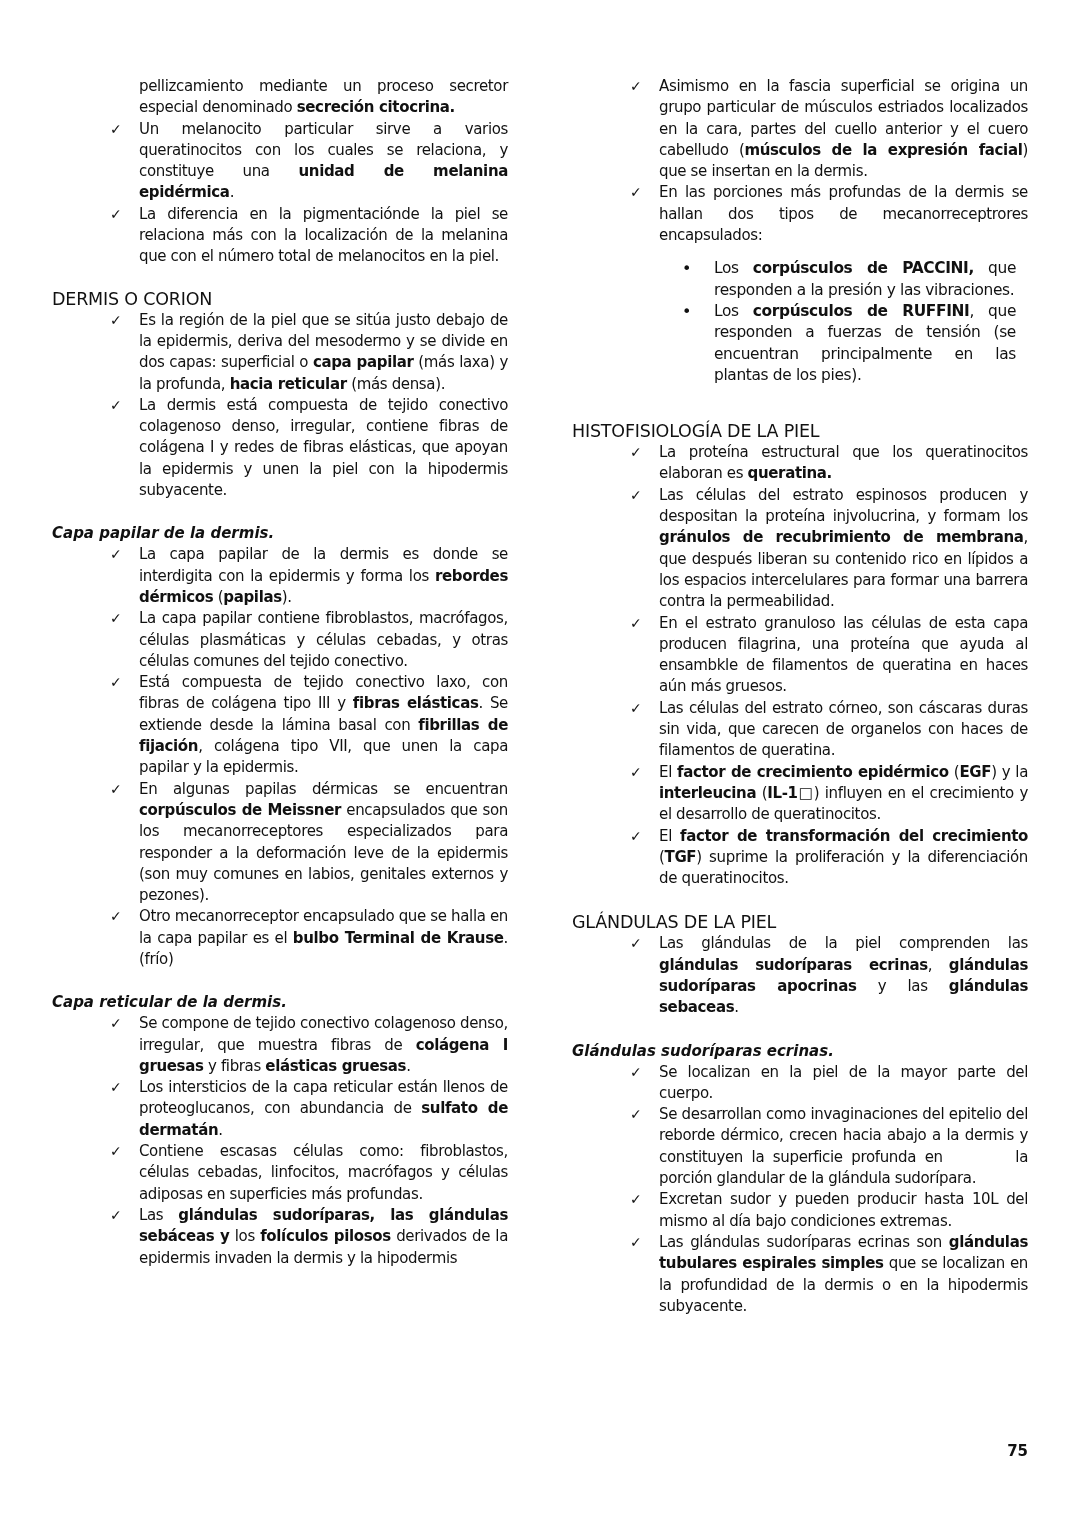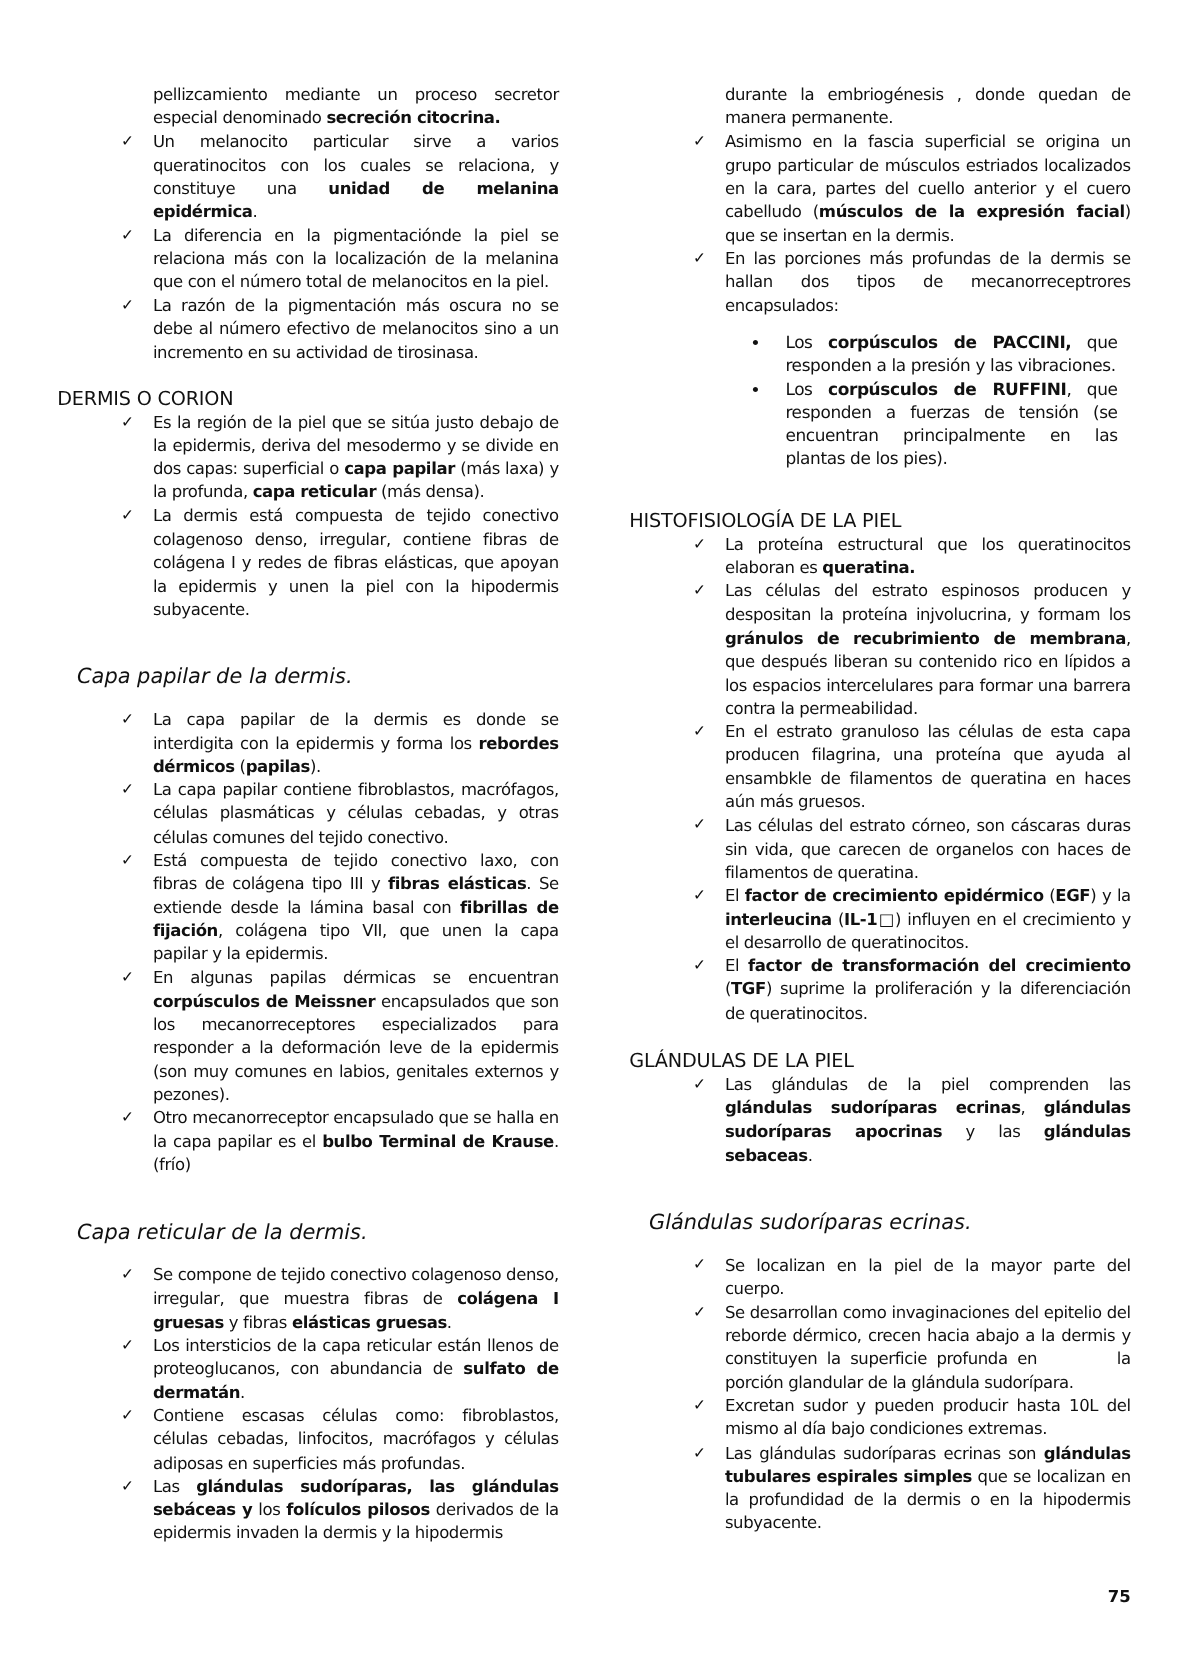--- a/index.html
+++ b/index.html
@@ -4,21 +4,21 @@
 <style>
   html, body { margin: 0; padding: 0; background: #ffffff; }
   body {
     width: 1080px; height: 1527px; position: relative; overflow: hidden;
     font-family: "DejaVu Sans", sans-serif; color: #111111;
   }
   .col { position: absolute; top: 76px; width: 456px; }
   #col-left { left: 52px; }
   #col-right { left: 572px; }
   .h1 { font-weight: normal; font-size: 17.5px; margin: 0; line-height: 22px; letter-spacing: -0.2px; }
-  .h2 { font-weight: normal; font-style: italic; font-size: 19px; margin: 18px; line-height: 21px; }
+  .h2 { font-weight: bold; font-style: italic; font-size: 15px; margin: 0; line-height: 21px; }
   .ck-list { list-style: none; margin: 0; padding: 0 0 0 64px; }
   .ck-item {
     position: relative; font-size: 15px; line-height: 21.3px; text-align: justify;
     letter-spacing: -0.35px;
     margin-left: 23px;
   }
   .ck-item::before {
     content: "\2713"; position: absolute; left: -29px; top: 0; font-size: 14px;
   }
   .ck-item.cont::before { content: none; }
@@ -32,26 +32,25 @@
   #page-number { position: absolute; right: 52px; top: 1442px; font-weight: bold; font-size: 15px; }
 </style>
 </head>
 <body>
 
 <div id="col-left" class="col">
   <ul class="ck-list">
       <li class="ck-item cont"><span>pellizcamiento mediante un proceso secretor especial denominado </span><span class="b">secreción citocrina.</span></li>
       <li class="ck-item"><span>Un melanocito particular sirve a varios queratinocitos con los cuales se relaciona, y constituye una </span><span class="b">unidad de melanina epidérmica</span><span>.</span></li>
       <li class="ck-item"><span>La diferencia en la pigmentacióndе la piel se relaciona más con la localización de la melanina que con el número total de melanocitos en la piel.</span></li>
-      <li class="ck-item"><span>La razón de la pigmentación más oscura no se debe al número efectivo de melanocitos sino a un incremento en su actividad de tirosinasa.</span></li>
     </ul>
   <div class="gap-l"></div>
   <h2 class="h1">DERMIS O CORION</h2>
   <ul class="ck-list">
-      <li class="ck-item"><span>Es la región de la piel que se sitúa justo debajo de la epidermis, deriva del mesodermo y se divide en dos capas: superficial o </span><span class="b">capa papilar</span><span> (más laxa) y la profunda, </span><span class="b">capa reticular</span><span> (más densa).</span></li>
+      <li class="ck-item"><span>Es la región de la piel que se sitúa justo debajo de la epidermis, deriva del mesodermo y se divide en dos capas: superficial o </span><span class="b">capa papilar</span><span> (más laxa) y la profunda, </span><span class="b">hacia reticular</span><span> (más densa).</span></li>
       <li class="ck-item"><span>La dermis está compuesta de tejido conectivo colagenoso denso, irregular, contiene fibras de colágena I y redes de fibras elásticas, que apoyan la epidermis y unen la piel con la hipodermis subyacente.</span></li>
     </ul>
   <div class="gap-m"></div>
   <h3 class="h2">Capa papilar de la dermis.</h3>
   <ul class="ck-list">
       <li class="ck-item"><span>La capa papilar de la dermis es donde se interdigita con la epidermis y forma los </span><span class="b">rebordes dérmicos</span><span> (</span><span class="b">papilas</span><span>).</span></li>
       <li class="ck-item"><span>La capa papilar contiene fibroblastos, macrófagos, células plasmáticas y células cebadas, y otras células comunes del tejido conectivo.</span></li>
       <li class="ck-item"><span>Está compuesta de tejido conectivo laxo, con fibras de colágena tipo III y </span><span class="b">fibras elásticas</span><span>. Se extiende desde la lámina basal con </span><span class="b">fibrillas de fijación</span><span>, colágena tipo VII, que unen la capa papilar y la epidermis.</span></li>
       <li class="ck-item"><span>En algunas papilas dérmicas se encuentran </span><span class="b">corpúsculos de Meissner</span><span> encapsulados que son los mecanorreceptores especializados para responder a la deformación leve de la epidermis (son muy comunes en labios, genitales externos y pezones).</span></li>
       <li class="ck-item"><span>Otro mecanorreceptor encapsulado que se halla en la capa papilar es el </span><span class="b">bulbo Terminal de Krause</span><span>. (frío)</span></li>
@@ -61,21 +60,20 @@
   <ul class="ck-list">
       <li class="ck-item"><span>Se compone de tejido conectivo colagenoso denso, irregular, que muestra fibras de </span><span class="b">colágena I gruesas</span><span> y fibras </span><span class="b">elásticas gruesas</span><span>.</span></li>
       <li class="ck-item"><span>Los intersticios de la capa reticular están llenos de proteoglucanos, con abundancia de </span><span class="b">sulfato de dermatán</span><span>.</span></li>
       <li class="ck-item"><span>Contiene escasas células como: fibroblastos, células cebadas, linfocitos, macrófagos y células adiposas en superficies más profundas.</span></li>
       <li class="ck-item"><span>Las </span><span class="b">glándulas sudoríparas, las glándulas sebáceas y</span><span> los </span><span class="b">folículos pilosos</span><span> derivados de la epidermis invaden la dermis y la hipodermis</span></li>
     </ul>
 </div>
 
 <div id="col-right" class="col">
   <ul class="ck-list">
-      <li class="ck-item cont"><span>durante la embriogénesis , donde quedan de manera permanente.</span></li>
       <li class="ck-item"><span>Asimismo en la fascia superficial se origina un grupo particular de músculos estriados localizados en la cara, partes del cuello anterior y el cuero cabelludo (</span><span class="b">músculos de la expresión facial</span><span>) que se insertan en la dermis.</span></li>
       <li class="ck-item"><span>En las porciones más profundas de la dermis se hallan dos tipos de mecanorreceptrores encapsulados:</span></li>
     </ul>
   <ul class="dot-list" style="padding-left:130px">
       <li class="dot-item"><span>Los </span><span class="b">corpúsculos de PACCINI,</span><span> que responden a la presión y las vibraciones.</span></li>
       <li class="dot-item"><span>Los </span><span class="b">corpúsculos de RUFFINI</span><span>, que responden a fuerzas de tensión (se encuentran principalmente en las plantas de los pies).</span></li>
     </ul>
   <div class="gap-m"></div>
   <h2 class="h1">HISTOFISIOLOGÍA DE LA PIEL</h2>
   <ul class="ck-list">

